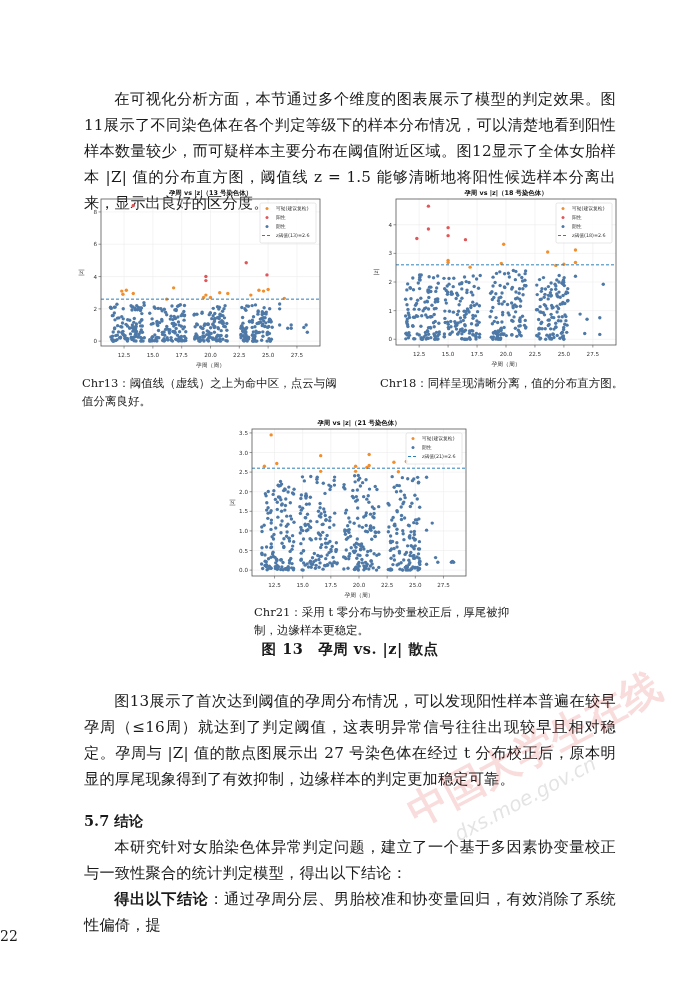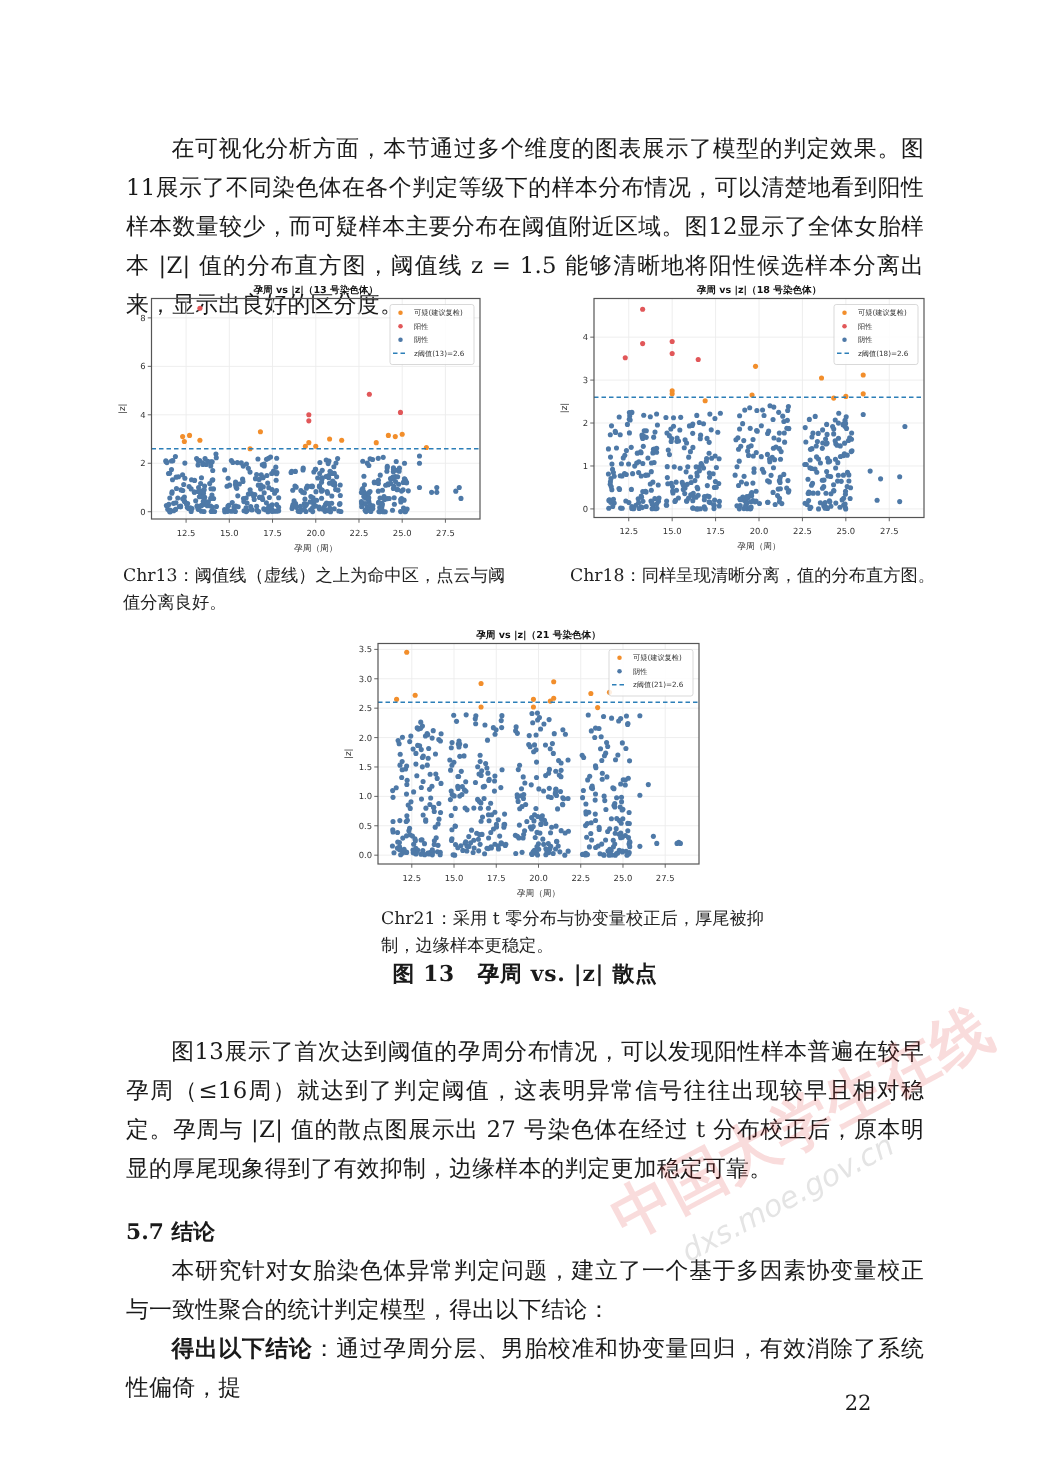--- a/index.html
+++ b/index.html
@@ -5,21 +5,21 @@
   html, body { margin:0; padding:0; background:#fff; }
   body { width:700px; height:989px; position:relative; overflow:hidden;
          font-family:"DejaVu Serif","Liberation Serif",serif; color:#1a1a1a; }
   .para { position:absolute; left:84px; width:532px; font-size:15.2px; line-height:26px;
           text-align:justify; letter-spacing:0.2px; }
   .para .indent { display:inline-block; width:30px; }
   .caption { position:absolute; font-size:11.5px; line-height:18px; text-align:left; color:#222; }
   .fig-title { position:absolute; left:0; width:700px; top:640px; text-align:center;
                font-size:14.5px; font-weight:bold; letter-spacing:0.5px; }
   .section-head { position:absolute; left:84px; top:812px; font-size:14.5px; font-weight:bold; }
-  .page-num { position:absolute; top:928px; left:0; width:581px; text-align:right; font-size:14px; }
+  .page-num { position:absolute; top:928px; left:0; width:581px; text-align:left; font-size:14px; }
   .chart { position:absolute;text-align:center; }
   .chart svg { display:block; overflow:visible; }
   .watermark { position:absolute; left:400px; top:720px; transform:rotate(-28deg);
                color:rgba(220,40,40,0.16); pointer-events:none; }
   .watermark .wm-cn { font-family:"DejaVu Sans",sans-serif; font-size:40px; font-weight:bold; }
   .watermark .wm-url { font-family:"DejaVu Sans",sans-serif; font-size:20px; font-style:italic; color:rgba(120,120,120,0.2); display:block; margin-left:30px; }
 </style>
 </head>
 <body>
 

